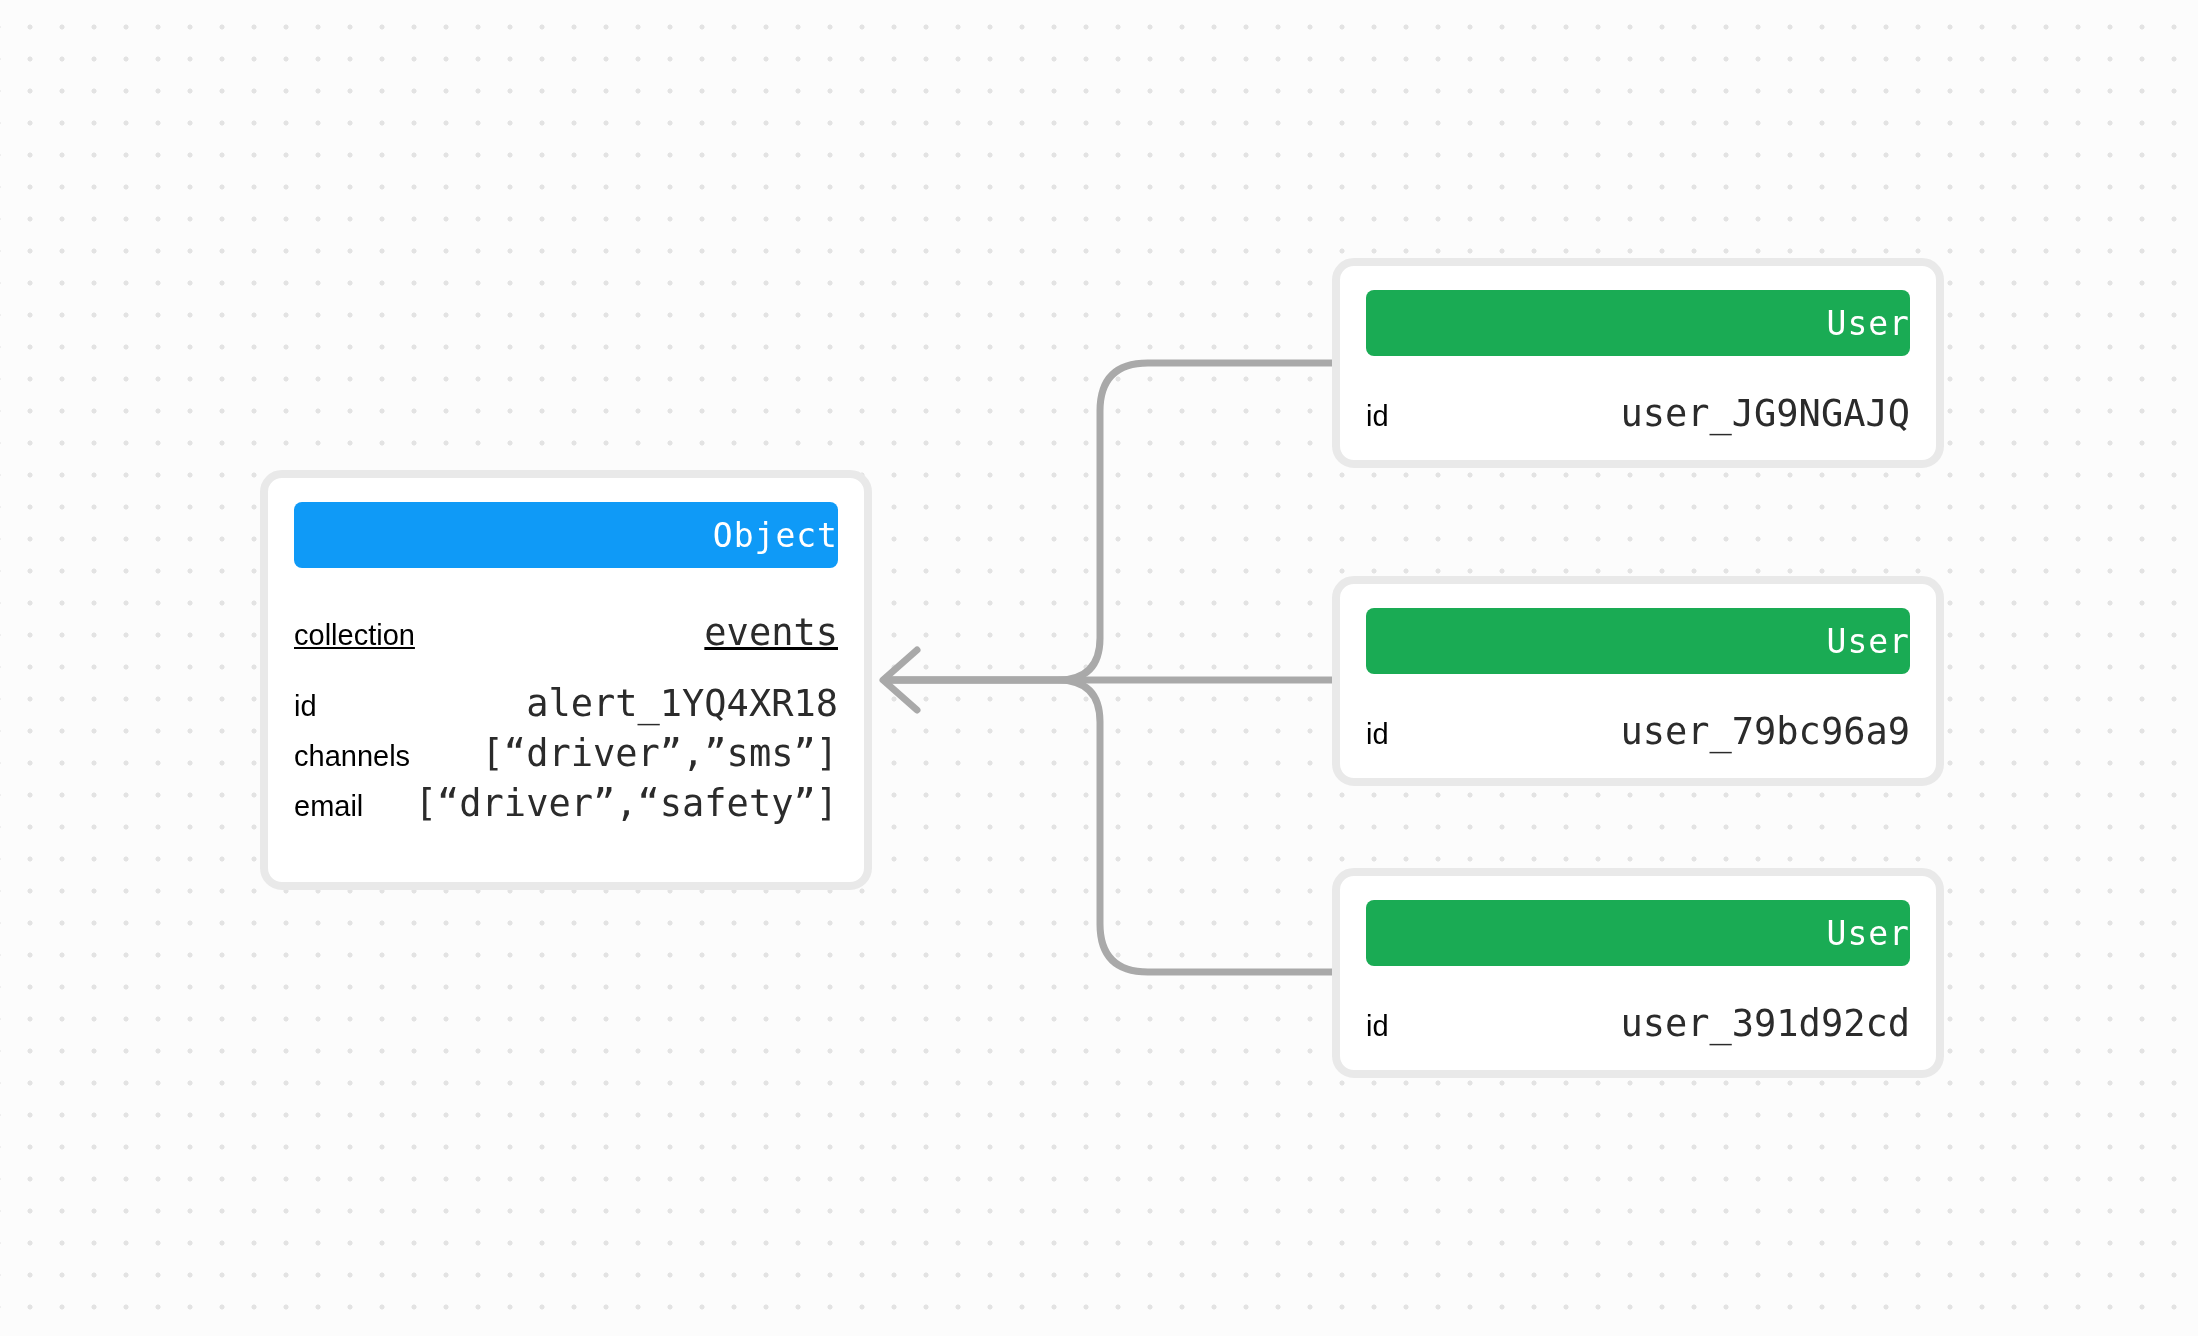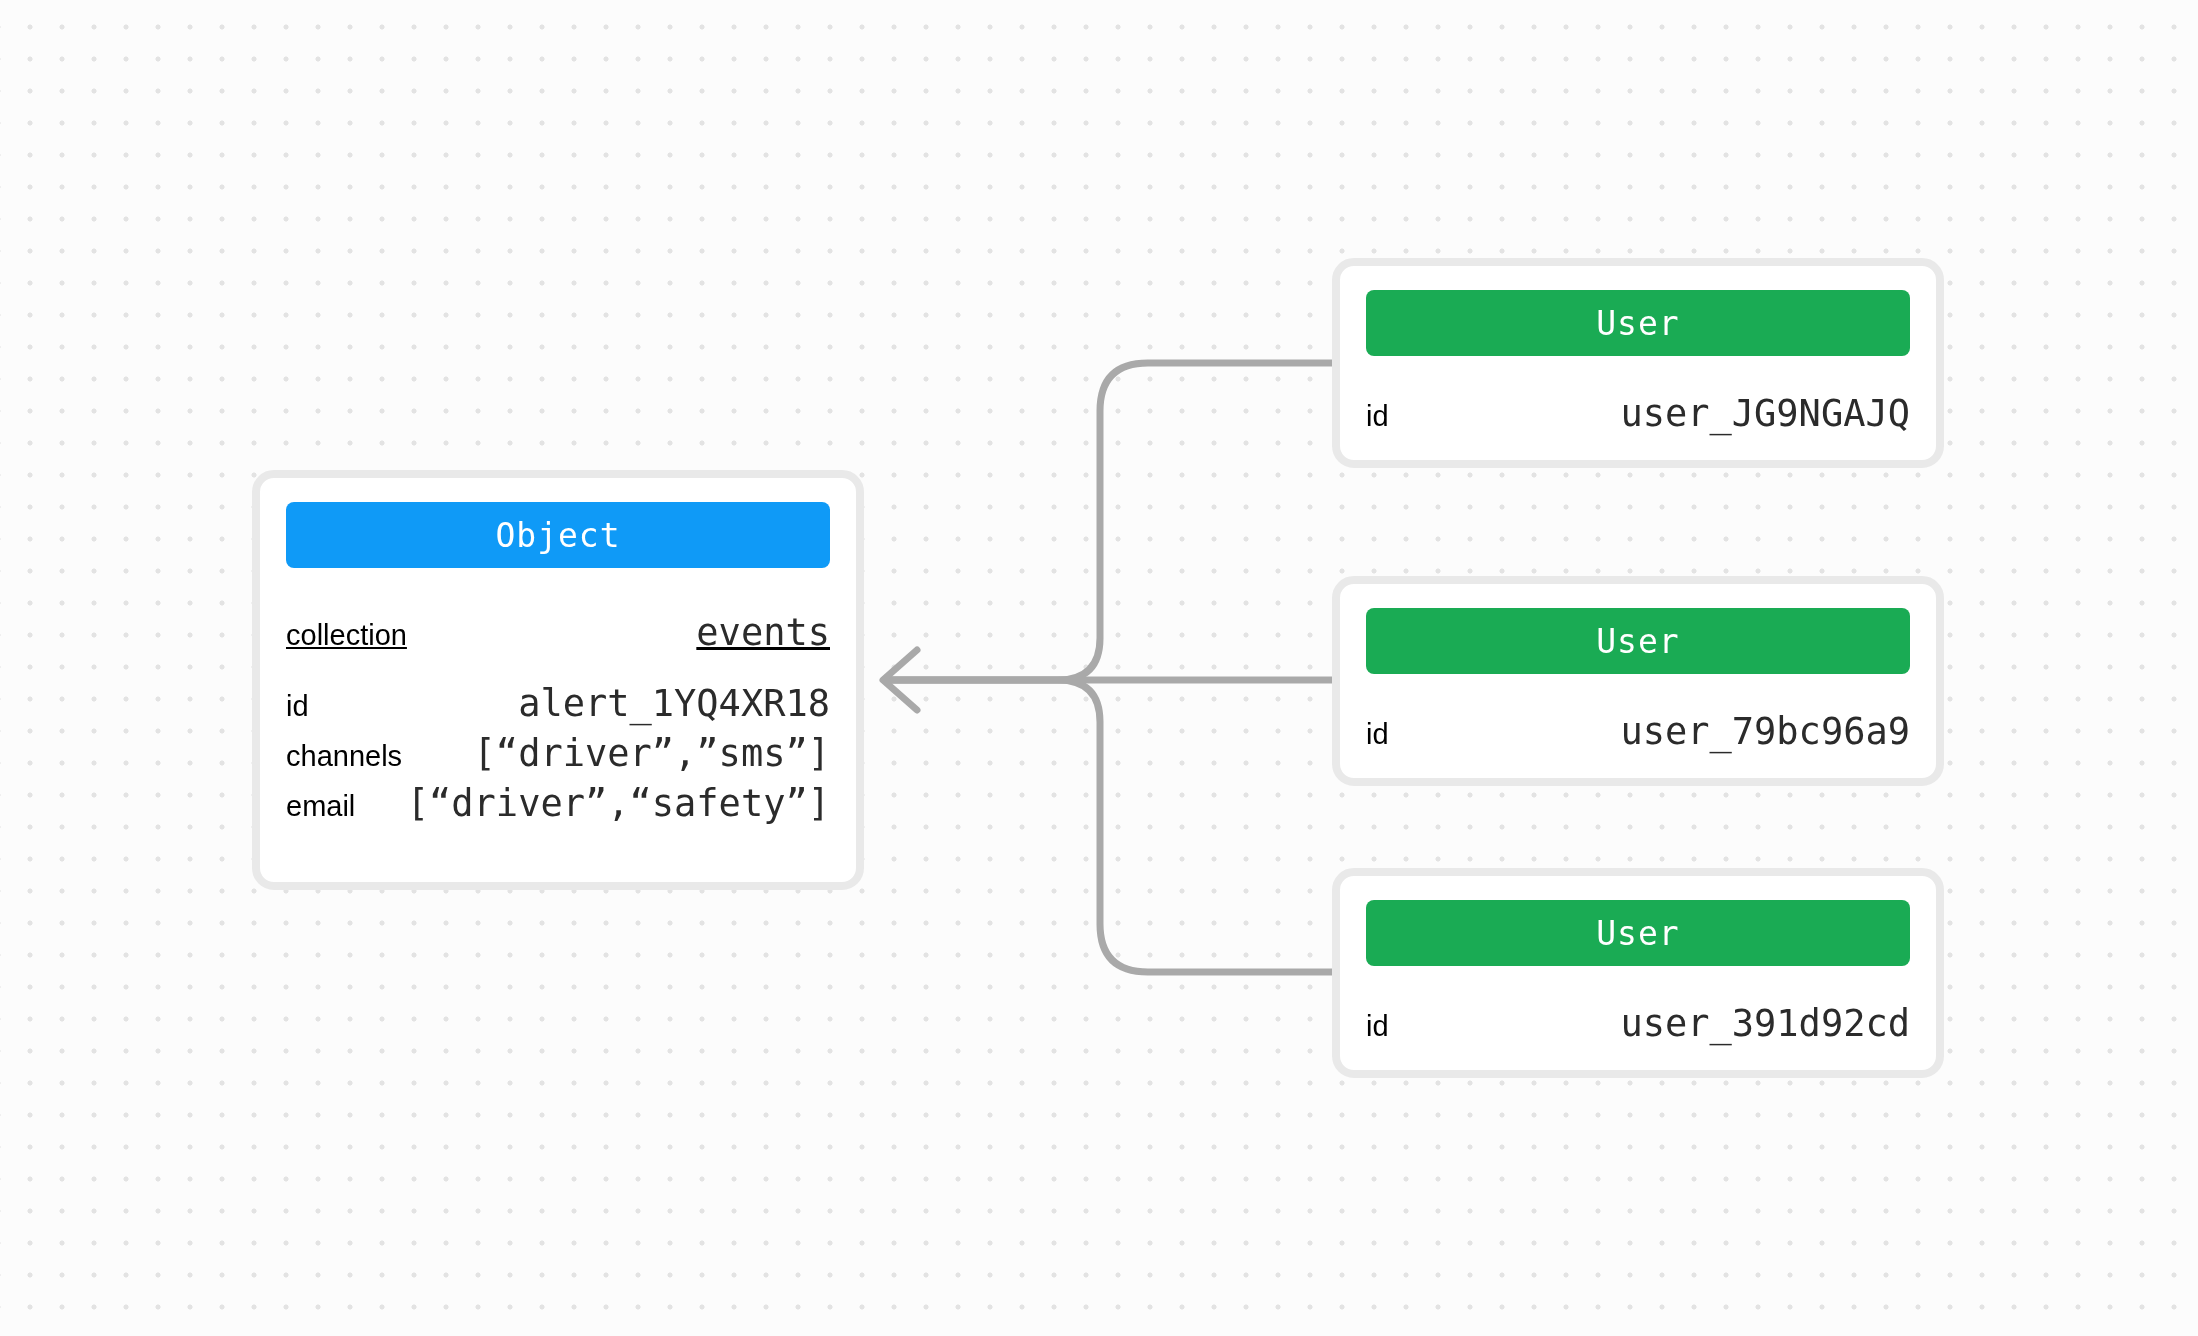--- a/index.html
+++ b/index.html
@@ -31,32 +31,32 @@
   }
 
   .card {
     position: absolute;
     box-sizing: border-box;
     width: 612px;
     background: #ffffff;
     border: 8px solid #e9e9e9;
     border-radius: 22px;
   }
-  .object-card { left: 252px; top: 470px; height: 420px; }
+  .object-card { left: 260px; top: 470px; height: 420px; }
   .user-card-1 { left: 1332px; top: 258px; height: 210px; }
   .user-card-2 { left: 1332px; top: 576px; height: 210px; }
   .user-card-3 { left: 1332px; top: 868px; height: 210px; }
 
   .card-header {
     height: 66px;
     margin: 24px 26px 0 26px;
     border-radius: 8px;
     display: flex;
     align-items: center;
-    justify-content: center;
+    justify-content: flex-end;
     color: #ffffff;
     font-family: "DejaVu Sans Mono", monospace;
     font-size: 33px;
     letter-spacing: 1px;
   }
   .header-blue  { background: #0f9af7; }
   .header-green { background: #1aab54; }
 
   .card-body { padding: 0 26px; }
 

